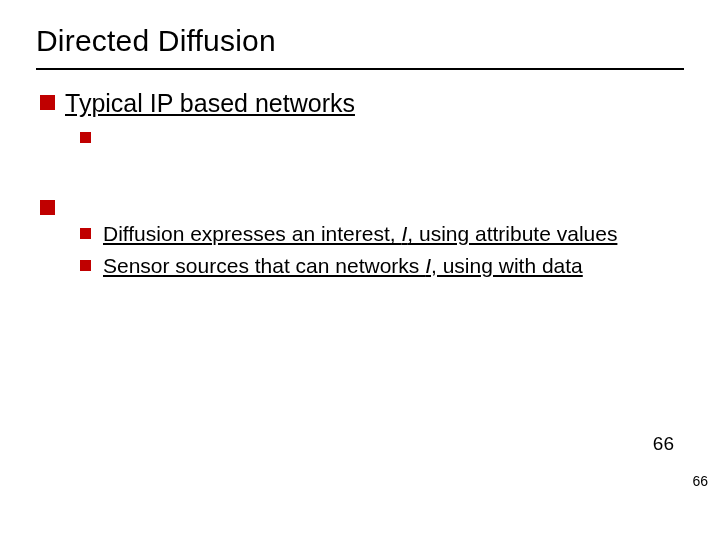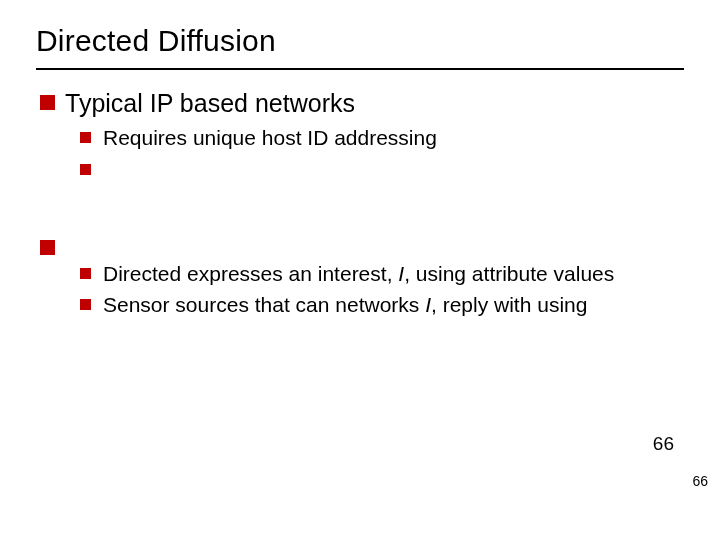--- a/index.html
+++ b/index.html
@@ -1,21 +1,21 @@
 <!DOCTYPE html>
 <html><head>
 <meta charset="utf-8">
 <style>
   * { margin: 0; padding: 0; box-sizing: border-box; }
   html, body { width: 720px; height: 540px; background: #fff; font-family: Arial, Helvetica, sans-serif; color: #000; }
   .slide { position: relative; width: 720px; height: 495px; padding: 24px 36px 0 36px; }
   .title { font-size: 30px; font-weight: 400; letter-spacing: 0.2px; }
   .rule { border: none; border-top: 2px solid #000; margin: 10px 0 18px 0; }
   .content { padding-left: 4px; }
-  .l1 { margin: 18px 0 8px 0; }
+  .l1 { margin: 10px 0 8px 0; text-decoration: underline; }
   .l1-row { display: flex; align-items: flex-start; }
   .sqbullet { width: 15px; height: 15px; background: #c00000; flex: 0 0 15px; margin-top: 7px; margin-right: 10px; }
   .l1-text { font-size: 25px; line-height: 1.25; }
   .l2-list { margin: 6px 0 22px 40px; }
   .l2 { display: flex; align-items: flex-start; margin: 5px 0; }
   .sqsub { width: 11px; height: 11px; background: #c00000; flex: 0 0 11px; margin-top: 7px; margin-right: 12px; }
   .l2-text { font-size: 21px; line-height: 1.25; }
   .ital { font-style: italic; }
   .pagenum-inner { position: absolute; right: 46px; bottom: 40px; font-size: 19px; color: #000; }
   .pagenum-outer { position: absolute; right: 12px; bottom: 6px; font-size: 14px; color: #000; }
@@ -31,45 +31,41 @@
   <div class="content">
 
     <div class="l1">
       <div class="l1-row">
         <span class="sqbullet"></span>
         <span class="l1-text">Typical IP based networks</span>
       </div>
       <div class="l2-list">
         <div class="l2">
           <span class="sqsub"></span>
-          <span class="l2-text">Requires unique host ID addressing</span>
-        </div>
-        <div class="l2">
-          <span class="sqsub"></span>
         </div>
       </div>
     </div>
 
     <div class="gap"></div>
 
     <div class="l1">
       <div class="l1-row">
         <span class="sqbullet"></span>
       </div>
       <div class="l2-list">
         <div class="l2">
           <span class="sqsub"></span>
           <span class="l2-text">
-            <span>Directed expresses an interest, </span><span class="ital">I</span><span>, using attribute values</span>
+            <span>Diffusion expresses an interest, </span><span class="ital">I</span><span>, using attribute values</span>
           </span>
         </div>
         <div class="l2">
           <span class="sqsub"></span>
           <span class="l2-text">
-            <span>Sensor sources that can networks </span><span class="ital">I</span><span>, reply with using</span>
+            <span>Sensor sources that can networks </span><span class="ital">I</span><span>, using with data</span>
           </span>
         </div>
       </div>
     </div>
 
   </div>
 
   <div class="pagenum-inner">66</div>
   <div class="pagenum-outer">66</div>
 </div>

